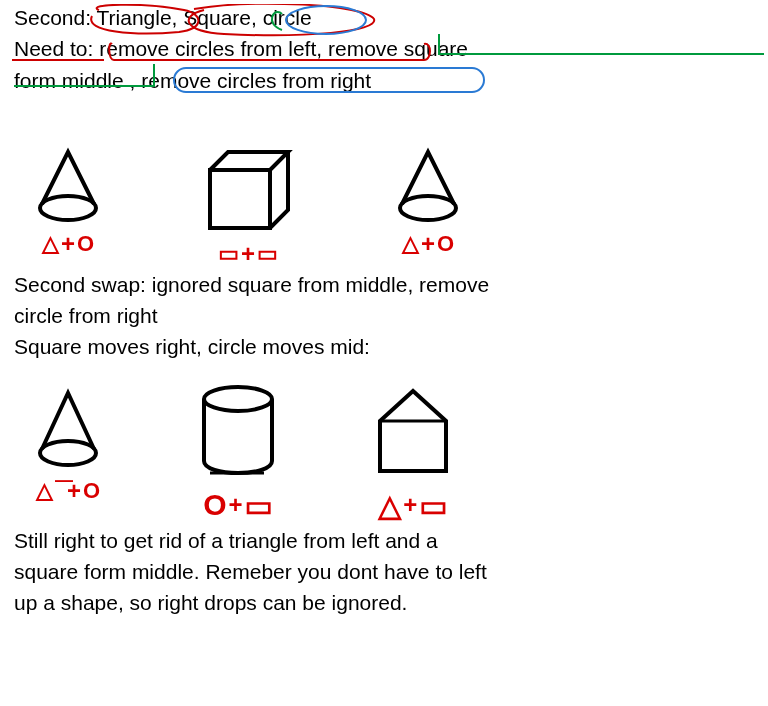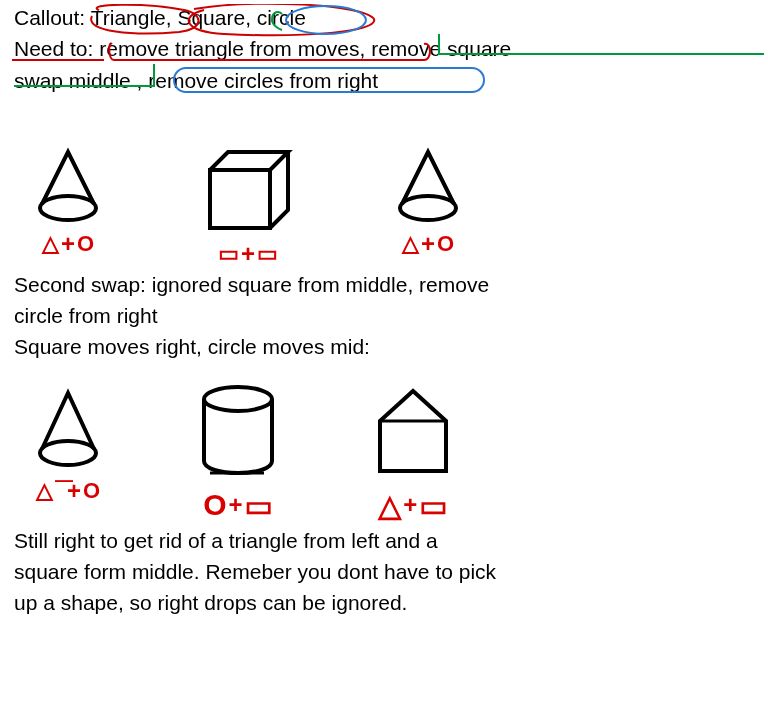--- a/index.html
+++ b/index.html
@@ -34,30 +34,30 @@
   .plus { font-size: 24px; line-height: 1; }
   .para { margin: 4px 10px; line-height: 1.3; }
   .head { position: relative; }
   .scribble { position: absolute; pointer-events: none; }
 </style>
 </head>
 <body>
 
 <div class="head">
   <div class="para" style="margin-top:0">
-    <span>Callout:</span>
+    <span>Second:</span>
     <span>Triangle, Square, circle</span>
   </div>
   <div class="para">
     <span>Need to:</span>
-    <span>remove triangle from moves,</span>
+    <span>remove circles from left,</span>
     <span>remove square</span>
   </div>
   <div class="para">
-    <span>swap middle</span>
+    <span>form middle</span>
     <span>, remove circles from right</span>
   </div>
 
   <svg class="scribble" width="768" height="110" style="left:0;top:0">
 
     <path d="M 95 6 C 80 0, 140 -2, 180 6 C 200 10, 200 25, 175 28 C 130 32, 80 28, 88 12" stroke="#c00" stroke-width="2" fill="none"></path>
 
     <path d="M 190 5 C 250 -5, 360 0, 370 15 C 375 28, 300 34, 220 30 C 180 28, 175 12, 200 6" stroke="#c00" stroke-width="2" fill="none"></path>
 
     <ellipse cx="322" cy="16" rx="40" ry="14" stroke="#2a7ad4" stroke-width="2" fill="none"></ellipse>
@@ -155,14 +155,14 @@
     </svg>
     <div class="formula" style="font-size:30px">
       <span class="glyph">△</span>
       <span class="plus">+</span>
       <span class="glyph">▭</span>
     </div>
   </div>
 </div>
 
 <div class="para">Still right to get rid of a triangle from left and a</div>
-<div class="para">square form middle. Remeber you dont have to pick</div>
+<div class="para">square form middle. Remeber you dont have to left</div>
 <div class="para">up a shape, so right drops can be ignored.</div>
 
 </body></html>

